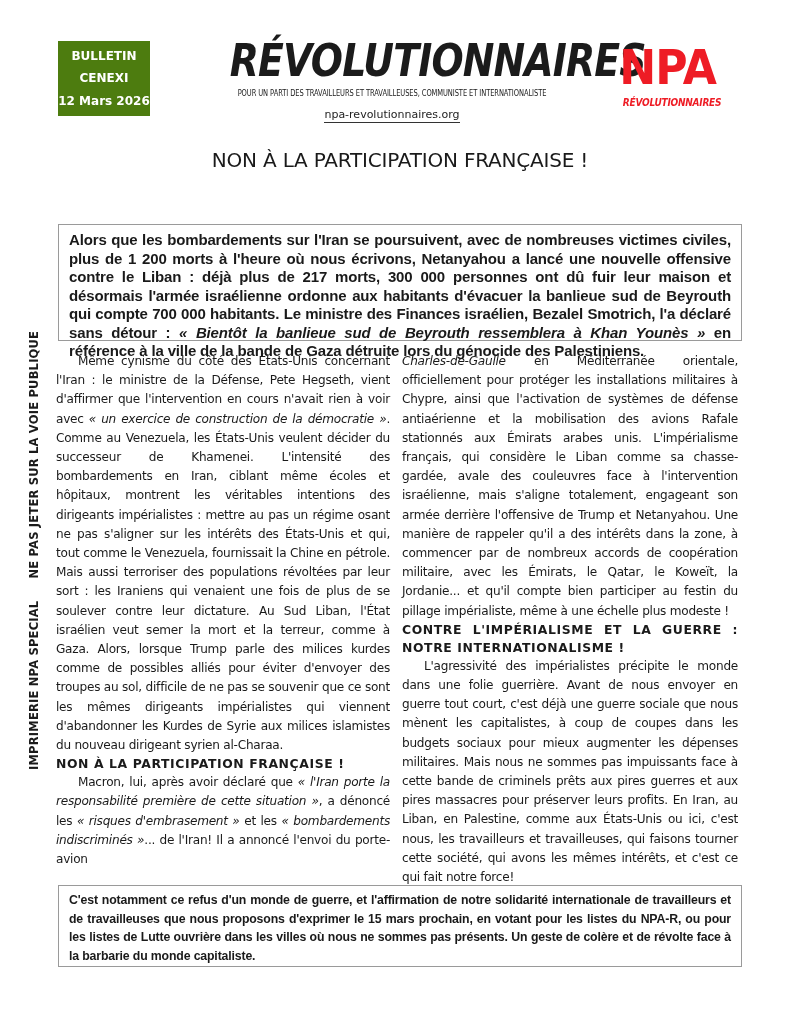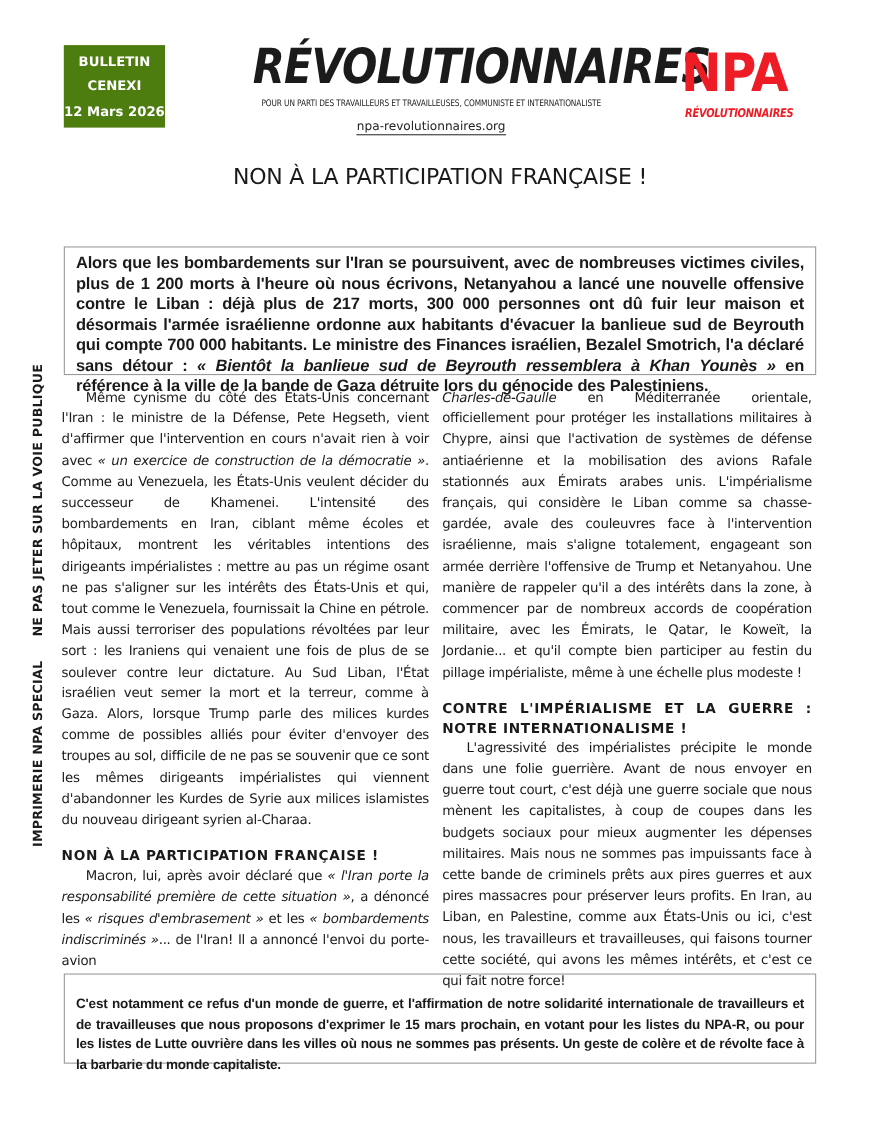--- a/index.html
+++ b/index.html
@@ -55,21 +55,21 @@
 
   
   .intro-box {
     position: absolute; left: 58px; top: 224px; width: 684px; height: 117px;
     border: 1.5px solid #9a9a9a; padding: 6px 10px;
     font-family: "Liberation Sans", sans-serif; font-weight: bold; font-size: 15px; line-height: 18.5px;
     text-align: justify; color: #1a1a1a; letter-spacing: -0.15px;
   }
   .outro-box {
     position: absolute; left: 58px; top: 885px; width: 684px; height: 82px;
-    border: 1.5px solid #9a9a9a; padding: 17px 10px;
+    border: 1.5px solid #9a9a9a; padding: 5px 10px;
     font-family: "Liberation Sans", sans-serif; font-weight: bold; font-size: 12.3px; line-height: 18.5px;
     text-align: justify; color: #1a1a1a; letter-spacing: -0.15px;
   }
 
   
   .side-text {
     position: absolute; left: 22px; top: 770px; width: 470px; height: 24px;
     transform: rotate(-90deg); transform-origin: 0 0;
     font-family: "DejaVu Sans", sans-serif; font-weight: bold; font-size: 11.5px; color: #1a1a1a;
     white-space: nowrap; display: flex; gap: 22px; align-items: center; letter-spacing: 0.2px;
@@ -81,21 +81,21 @@
     color: #1a1a1a; text-align: justify; hyphens: auto; letter-spacing: -0.25px;
   }
   .col-left { left: 56px; top: 352px; width: 334px; }
   .col-right { left: 402px; top: 352px; width: 336px; }
   .section-head {
     font-family: "DejaVu Sans", sans-serif; font-weight: bold; font-size: 12.4px; line-height: 18px;
     letter-spacing: 0.6px; text-align: justify; margin-bottom: 0;
   }
   .para { text-indent: 22px; }
   .para.noindent { text-indent: 0; }
-  .gap-before { margin-top: 14px; }
+  .gap-before { }
   .col i, .intro-box i { font-style: italic; }
 </style>
 </head>
 <body>
 
 <div class="bulletin-box">
   <span>BULLETIN</span>
   <span>CENEXI</span>
   <span>12 Mars 2026</span>
 </div>

